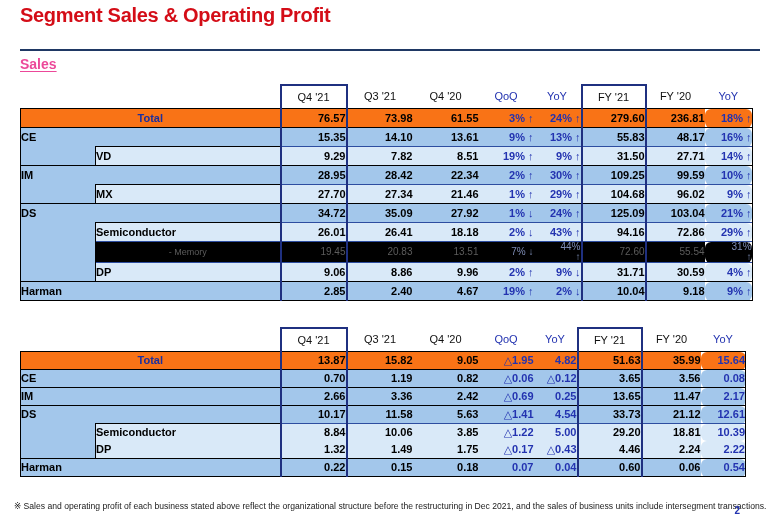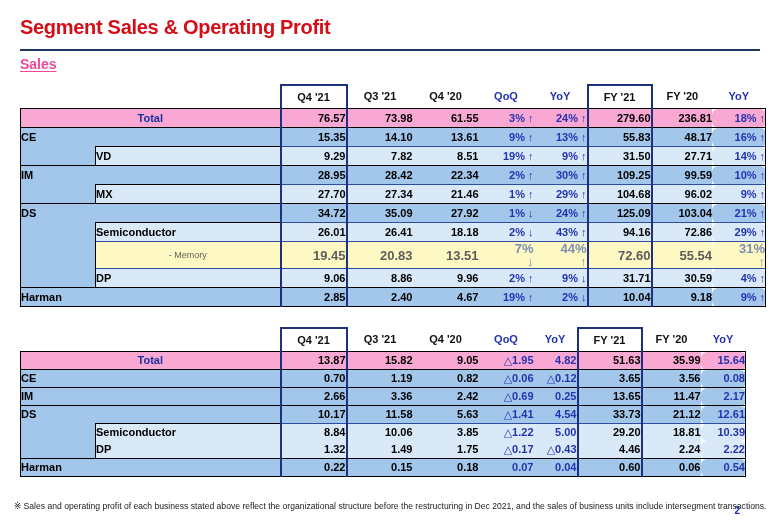--- a/index.html
+++ b/index.html
@@ -1,59 +1,59 @@
 <!DOCTYPE html>
 <html><head>
 <meta charset="utf-8">
 <style>
   html,body{margin:0;padding:0;background:#e8e8e8;}
   .page{
     position:relative;width:780px;height:530px;background:#ffffff;
     font-family:"Liberation Sans","DejaVu Sans",sans-serif;overflow:hidden;
   }
   .title{
-    position:absolute;left:20px;top:16px;font-size:20px;font-weight:bold;
+    position:absolute;left:20px;top:4px;font-size:20px;font-weight:bold;
     color:#d40d17;letter-spacing:-0.3px;
   }
   .title-rule{position:absolute;left:20px;right:20px;top:49px;height:2px;background:#1f3864;}
   .sec-head{
     position:absolute;left:20px;font-size:14px;font-weight:bold;color:#ec4899;
     text-decoration:underline;text-underline-offset:2px;
   }
   .unit{position:absolute;left:21px;font-size:9px;color:#333;}
   table.dt{
     position:absolute;left:20px;border-collapse:collapse;table-layout:fixed;
     font-size:11px;color:#000;
   }
   table.dt td{padding:0;vertical-align:middle;line-height:1;}
   .hrow td{height:22px;background:#fff;}
   .t-sales tr:not(.hrow) td{height:18px;}
   .t-op tr:not(.hrow) td{height:17px;}
-  .hcell{font-weight:bold;text-align:center;color:#101010;font-size:11px;}
+  .hcell{font-weight:normal;text-align:center;color:#101010;font-size:11px;}
   .hcell.tblue{color:#2333b0;}
   .hblank{background:#fff;}
   
   .bq4,.bfy{border-left:2px solid #1f3080;border-right:2px solid #1f3080;}
   .hrow .bq4,.hrow .bfy{border-top:2px solid #1f3080;}
   
-  .r-total td{background:#f9a8d4;}
+  .r-total td{background:#f97316;}
   .r-main td{background:#a3c7eb;}
   .r-sub .strip,.r-memo .strip{background:#a3c7eb;}
   .r-sub .lab,.r-sub .num{background:#d9e9f8;}
-  .r-memo .lab,.r-memo .num{background:#fef9c3;}
+  .r-memo .lab,.r-memo .num{background:#000000;}
   
   .lab{font-weight:bold;}
   .lab-total{text-align:center;color:#1d2f9e;}
   .lab-main{text-align:left;padding-left:12px;}
   .lab-sub{text-align:left;padding-left:18px;border-left:1.3px solid #000;}
   .lab-memo{text-align:center;padding-left:0;font-size:9px;font-weight:normal;color:#5c5c5c;}
   
   .num{text-align:right;padding-right:9px;font-weight:bold;}
   .num.pct{color:#2333b0;}
-  .r-memo .num{font-size:13px;font-weight:bold;color:#5c5c5c;padding-left:27px;}
+  .r-memo .num{font-size:10px;font-weight:normal;color:#5c5c5c;padding-left:27px;}
   .r-memo .num.pct{color:#7d8cb5;}
   
   .lt-black{border-top:1.5px solid #000;}
   .lt-blue{border-top:1px solid #2d4da0;}
   .lt-none{}
   .edge-l{border-left:1.5px solid #000;}
   .edge-r{border-right:1.5px solid #000;border-radius:6px;}
   .edge-b{border-bottom:1.5px solid #000;}
   
   .footnotes{position:absolute;left:14px;top:473px;font-size:8.6px;color:#1a1a1a;

